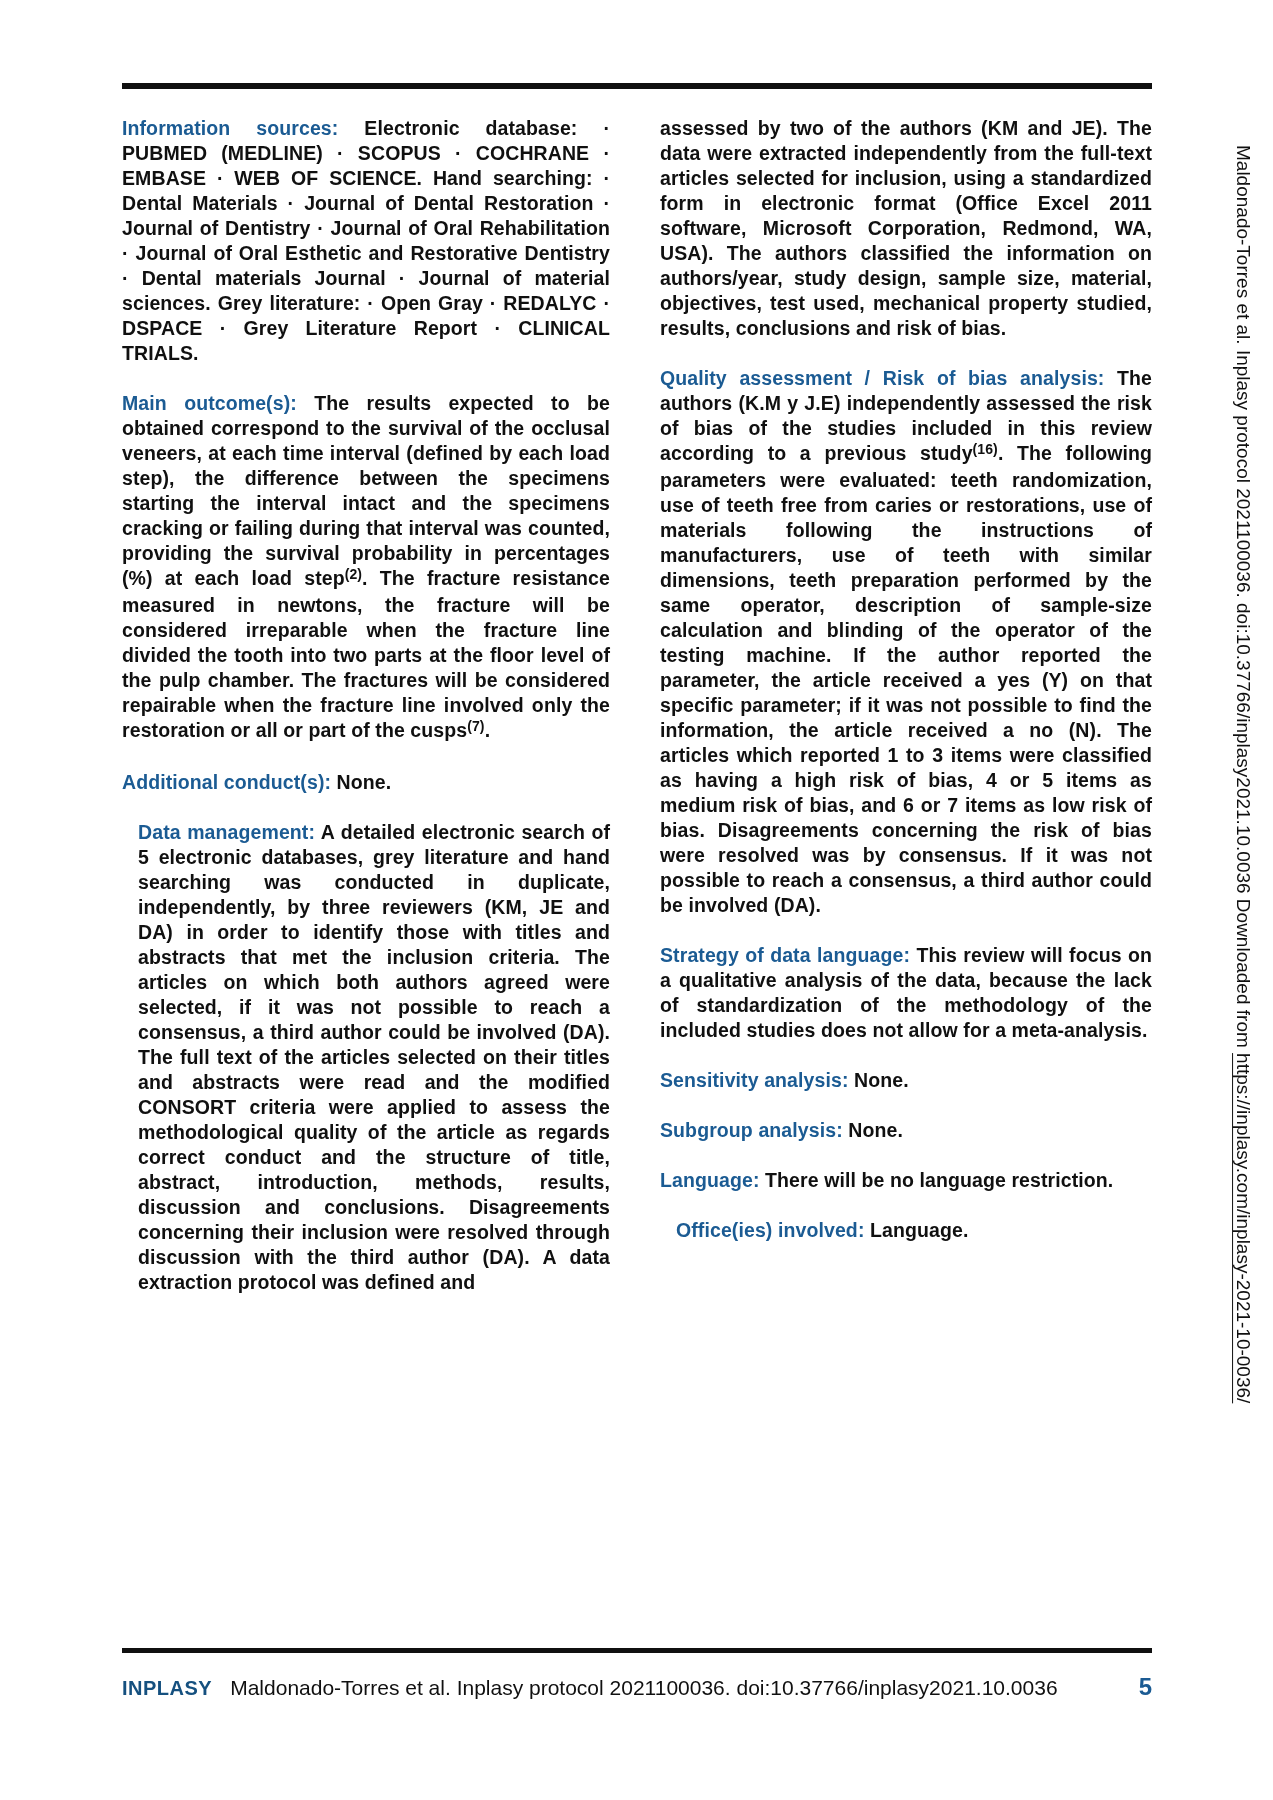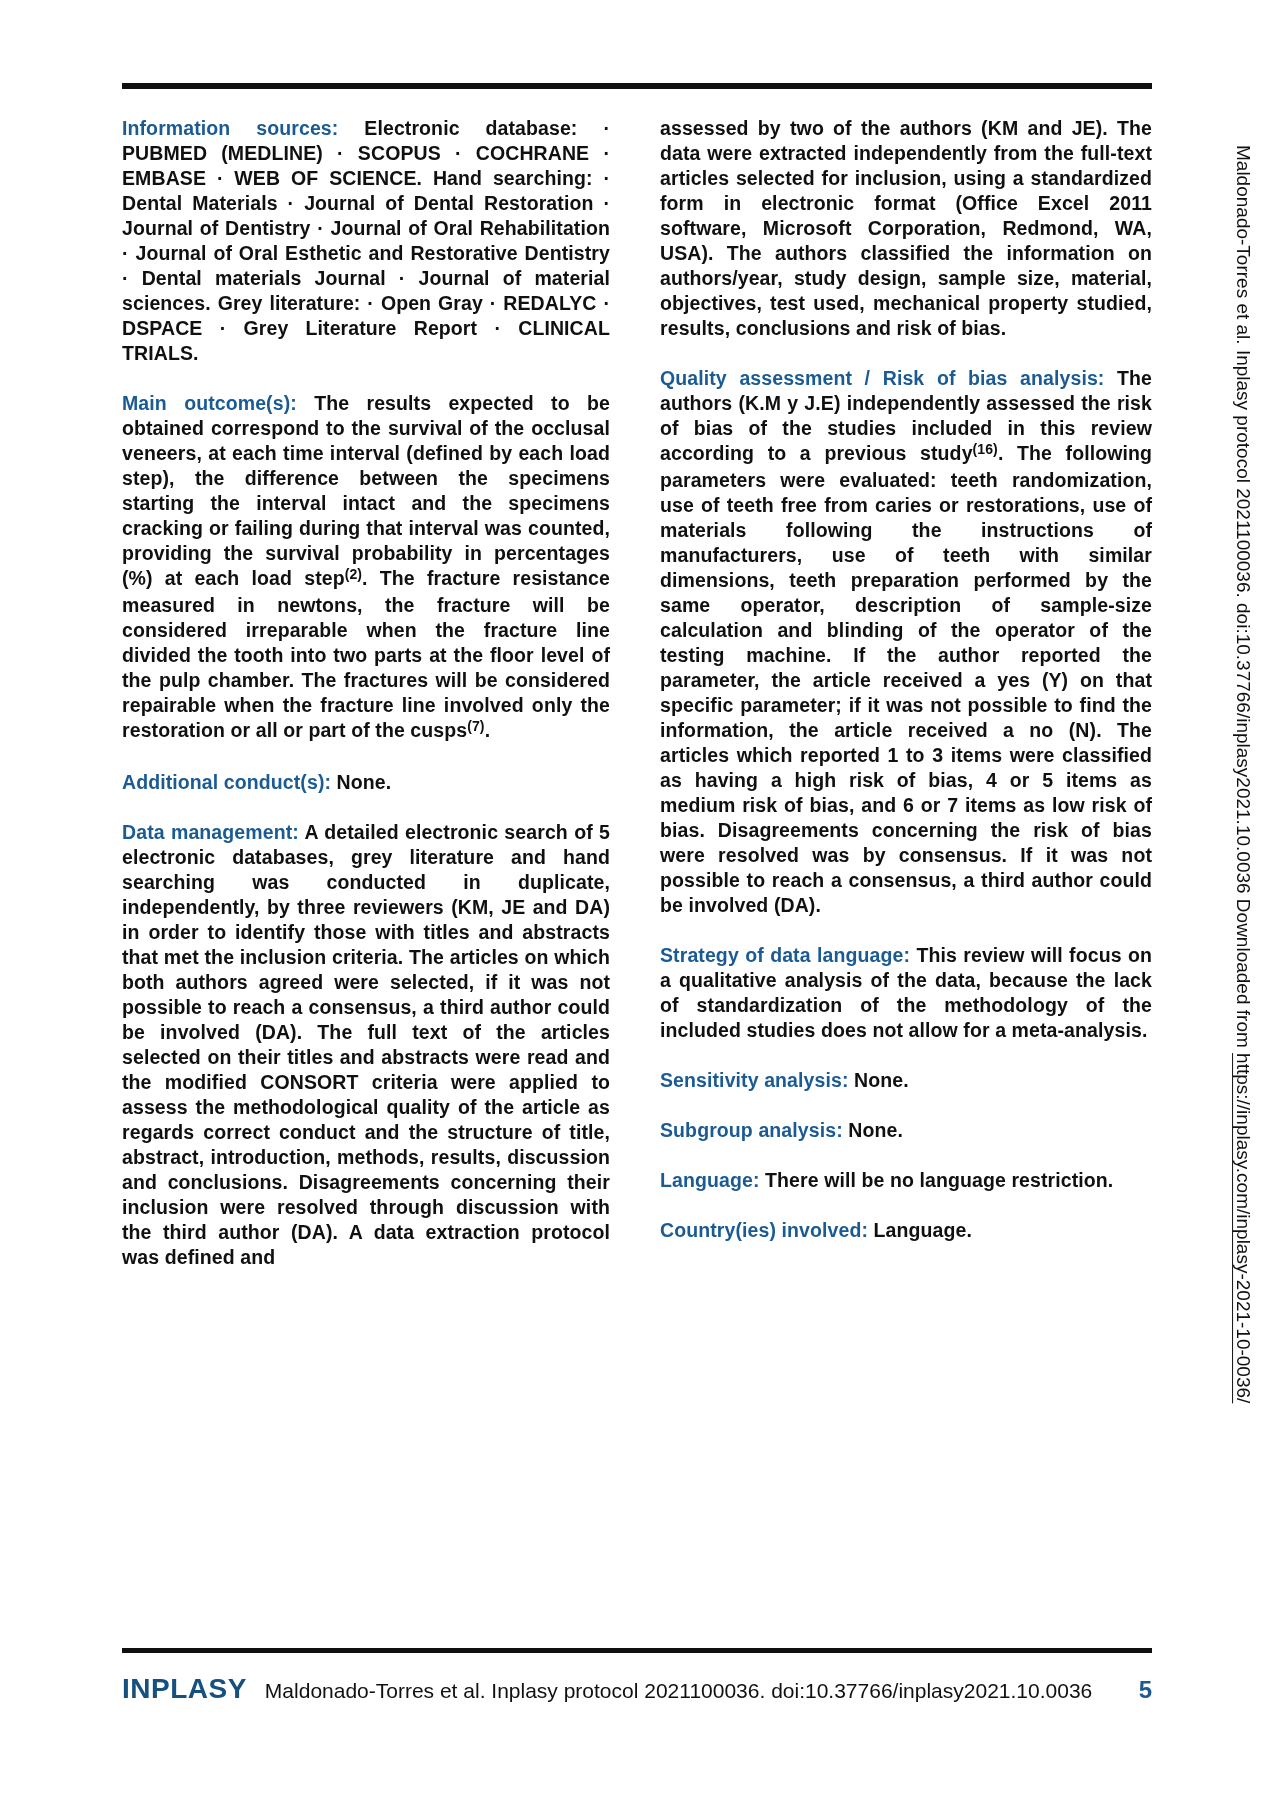--- a/index.html
+++ b/index.html
@@ -32,21 +32,21 @@
     text-align:justify;
     font-weight:bold;
     font-size:19.5px;
     line-height:25px;
     color:var(--ink);
     letter-spacing:0.1px;
   }
   .col-left{left:122px;width:488px;}
   .col-right{left:660px;width:492px;}
   .para{margin:0 0 25px 0;}
-  .para:last-child{margin-bottom:0;}
+  .para:last-child{margin-bottom:0;margin-left:16px;}
   .seg-label{color:var(--accent);}
   .seg-body{color:var(--ink);}
   .seg-sup{
     font-size:14px;
     position:relative;
     top:-6px;
   }
   .sidebar{
     position:absolute;
     left:1231px;
@@ -64,21 +64,21 @@
   .footer{
     position:absolute;
     left:122px;
     top:1673px;
     width:1030px;
     display:flex;
     align-items:baseline;
   }
   .logo{
     font-weight:bold;
-    font-size:28px;
+    font-size:20px;
     color:var(--logo);
     letter-spacing:0.5px;
   }
   .citation{
     margin-left:18px;
     font-size:21px;
     font-weight:normal;
     color:var(--ink);
   }
   .pagenum{
@@ -102,21 +102,21 @@
       <p class="para"><span class="seg-label">Data management:</span><span class="seg-body"> A detailed electronic search of 5 electronic databases, grey literature and hand searching was conducted in duplicate, independently, by three reviewers (KM, JE and DA) in order to identify those with titles and abstracts that met the inclusion criteria. The articles on which both authors agreed were selected, if it was not possible to reach a consensus, a third author could be involved (DA). The full text of the articles selected on their titles and abstracts were read and the modified CONSORT criteria were applied to assess the methodological quality of the article as regards correct conduct and the structure of title, abstract, introduction, methods, results, discussion and conclusions. Disagreements concerning their inclusion were resolved through discussion with the third author (DA). A data extraction protocol was defined and</span></p>
     </div>
 
   <div class="col col-right">
       <p class="para"><span class="seg-body">assessed by two of the authors (KM and JE). The data were extracted independently from the full-text articles selected for inclusion, using a standardized form in electronic format (Office Excel 2011 software, Microsoft Corporation, Redmond, WA, USA). The authors classified the information on authors/year, study design, sample size, material, objectives, test used, mechanical property studied, results, conclusions and risk of bias.</span></p>
       <p class="para"><span class="seg-label">Quality assessment / Risk of bias analysis:</span><span class="seg-body"> The authors (K.M y J.E) independently assessed the risk of bias of the studies included in this review according to a previous study</span><span class="seg-sup">(16)</span><span class="seg-body">. The following parameters were evaluated: teeth randomization, use of teeth free from caries or restorations, use of materials following the instructions of manufacturers, use of teeth with similar dimensions, teeth preparation performed by the same operator, description of sample-size calculation and blinding of the operator of the testing machine. If the author reported the parameter, the article received a yes (Y) on that specific parameter; if it was not possible to find the information, the article received a no (N). The articles which reported 1 to 3 items were classified as having a high risk of bias, 4 or 5 items as medium risk of bias, and 6 or 7 items as low risk of bias. Disagreements concerning the risk of bias were resolved was by consensus. If it was not possible to reach a consensus, a third author could be involved (DA).</span></p>
       <p class="para"><span class="seg-label">Strategy of data language:</span><span class="seg-body"> This review will focus on a qualitative analysis of the data, because the lack of standardization of the methodology of the included studies does not allow for a meta-analysis.</span></p>
       <p class="para"><span class="seg-label">Sensitivity analysis:</span><span class="seg-body"> None.</span></p>
       <p class="para"><span class="seg-label">Subgroup analysis:</span><span class="seg-body"> None.</span></p>
       <p class="para"><span class="seg-label">Language:</span><span class="seg-body"> There will be no language restriction.</span></p>
-      <p class="para"><span class="seg-label">Country(ies) involved:</span><span class="seg-body"> Language.</span></p>
+      <p class="para"><span class="seg-label">Office(ies) involved:</span><span class="seg-body"> Language.</span></p>
     </div>
 
   <div class="sidebar"><span>Maldonado-Torres et al. Inplasy protocol 2021100036. doi:10.37766/inplasy2021.10.0036 Downloaded from </span><span class="url">https://inplasy.com/inplasy-2021-10-0036/</span></div>
 
   <div class="rule rule-bottom"></div>
 
   <div class="footer">
     <span class="logo">INPLASY</span>
     <span class="citation">Maldonado-Torres et al. Inplasy protocol 2021100036. doi:10.37766/inplasy2021.10.0036</span>
     <span class="pagenum">5</span>

